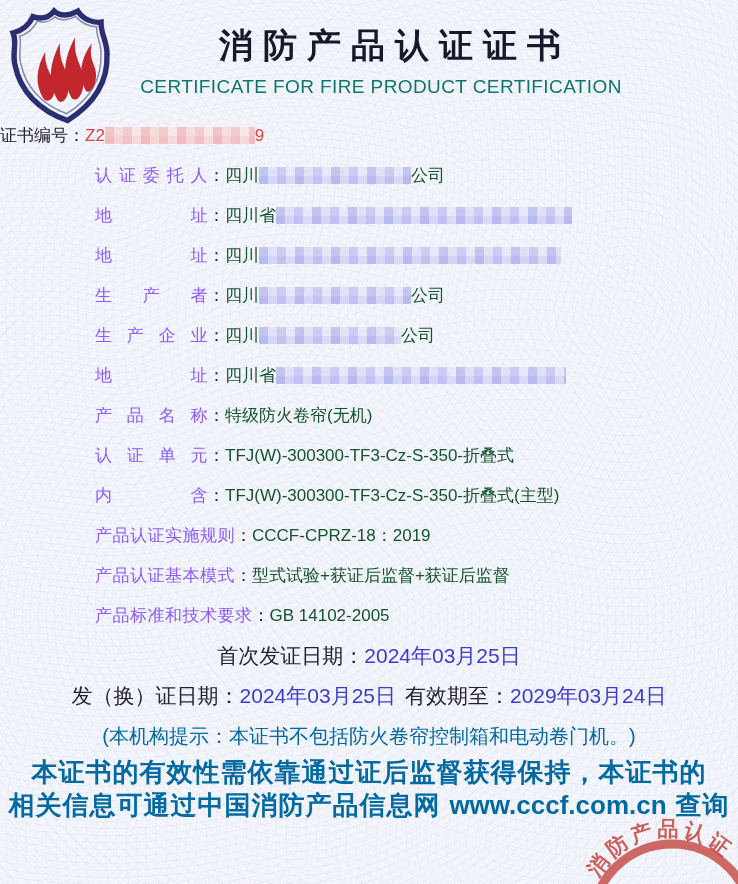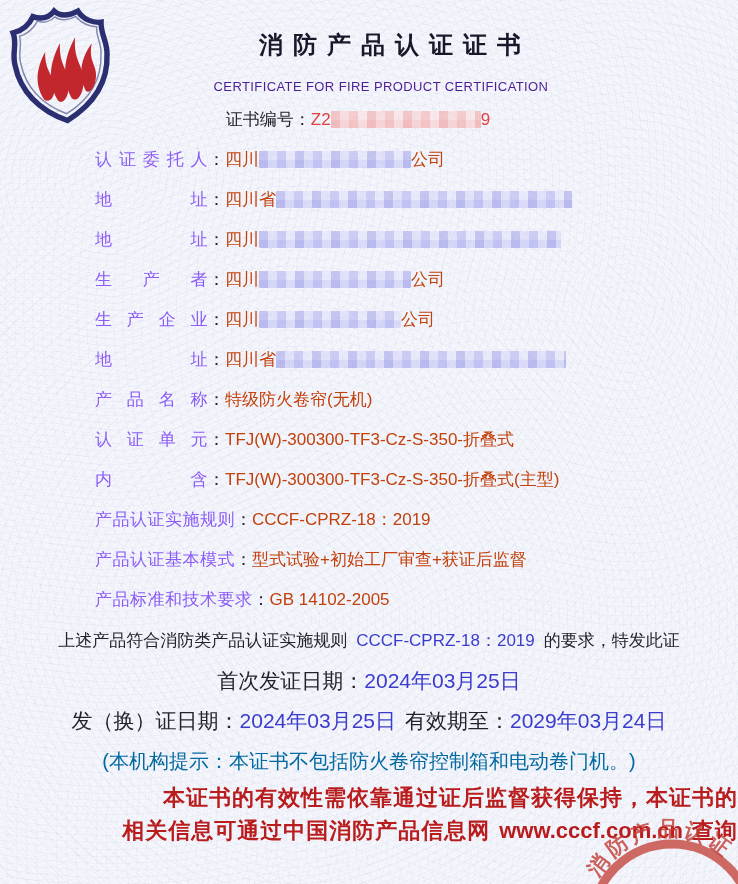--- a/index.html
+++ b/index.html
@@ -20,62 +20,62 @@
       repeating-radial-gradient(circle at 40% 70%, rgba(110,130,200,0.05) 0 1px, transparent 1px 8px),
       repeating-radial-gradient(circle at 70% 95%, rgba(110,130,200,0.045) 0 1px, transparent 1px 10px),
       repeating-radial-gradient(circle at 5% 90%, rgba(110,130,200,0.04) 0 1px, transparent 1px 6px);
   }
   .certificate { position:relative; z-index:1; width:738px; height:884px; }
 
   
   .logo { position:absolute; left:0px; top:4px; width:128px; height:128px; }
   .header { padding-top:24px; text-align:center; }
   .title {
-    font-size:24px; font-weight:bold; color:#18182b;
+    font-size:34px; font-weight:bold; color:#18182b;
     letter-spacing:10px; padding-left:52px; line-height:42px;
   }
   .subtitle {
-    margin-top:9px; font-size:13px; color:#4c1d95; letter-spacing:0.4px; line-height:24px;margin-left:24px;
+    margin-top:9px; font-size:19px; color:#0f766e; letter-spacing:0.4px; line-height:24px;margin-left:24px;
   }
   .certno-row {
-    margin-top:8px; text-align:center; padding-right:22px;
+    margin-top:24px; text-align:left; padding-right:22px;
     font-size:17px; line-height:26px; white-space:nowrap;
   }
   .certno-row .red { color:#e04343; }
 
   
   .fields { margin-top:7px; }
   .row { height:40px; line-height:40px; padding-left:95px; font-size:17px; white-space:nowrap; }
   .flabel {
     display:inline-block; min-width:113px; vertical-align:top;
     text-align:justify; text-align-last:justify; letter-spacing:0.5px;
     color:#8b5cf6;
   }
   .colon { display:inline-block; vertical-align:top; }
-  .fvalue { color:#c2410c; }
+  .fvalue { color:#14532d; }
 
   
   .mosaic {
     display:inline-block; height:17px; vertical-align:-3px; border-radius:1px;
     background:
       repeating-linear-gradient(90deg, rgba(130,130,226,0.38) 0 9px, rgba(196,196,246,0.28) 9px 18px, rgba(158,158,238,0.42) 18px 27px, rgba(214,214,250,0.22) 27px 36px),
       repeating-linear-gradient(0deg, rgba(172,172,240,0.32) 0 8px, rgba(224,224,250,0.30) 8px 17px);
   }
   .mosaic.red {
     background:
       repeating-linear-gradient(90deg, rgba(238,148,148,0.45) 0 9px, rgba(248,198,198,0.38) 9px 18px, rgba(243,168,168,0.48) 18px 27px, rgba(252,216,216,0.30) 27px 36px),
       repeating-linear-gradient(0deg, rgba(246,182,182,0.38) 0 8px, rgba(252,222,222,0.32) 8px 17px);
   }
 
   
   .statement { margin-top:1px; height:40px; line-height:40px; text-align:center; font-size:17px; white-space:nowrap; }
   .statement .blue, .dateline .blue { color:#3c3ccc; }
   .dateline { height:40px; line-height:40px; text-align:center; font-size:21px; white-space:nowrap; }
   .noteline { height:40px; line-height:40px; text-align:center; font-size:20px; color:#0369a1; }
-  .footline { text-align:right; font-size:22px; font-weight:600; color:#b91c1c; line-height:33px; letter-spacing:1px; }
+  .footline { text-align:center; font-size:26px; font-weight:600; color:#0369a1; line-height:33px; letter-spacing:1px; }
   .footline .url { letter-spacing:0; font-weight:700; }
 
   .seal { position:absolute; right:0; bottom:0; width:152px; height:72px; overflow:hidden; }
   .sp { display:inline-block; width:9px; }
 </style>
 </head>
 <body>
 
 <div class="guilloche"></div>
 
@@ -137,32 +137,29 @@
 
     <div class="row">
       <span class="flabel">内含</span><span class="colon">：</span><span class="fvalue">TFJ(W)-300300-TF3-Cz-S-350-折叠式(主型)</span>
     </div>
 
     <div class="row">
       <span class="flabel">产品认证实施规则</span><span class="colon">：</span><span class="fvalue">CCCF-CPRZ-18：2019</span>
     </div>
 
     <div class="row">
-      <span class="flabel">产品认证基本模式</span><span class="colon">：</span><span class="fvalue">型式试验+初始工厂审查+获证后监督</span>
+      <span class="flabel">产品认证基本模式</span><span class="colon">：</span><span class="fvalue">型式试验+获证后监督+获证后监督</span>
     </div>
 
     <div class="row">
       <span class="flabel">产品标准和技术要求</span><span class="colon">：</span><span class="fvalue">GB 14102-2005</span>
     </div>
 
   </div>
 
-  <div class="statement">
-    <span>上述产品符合消防类产品认证实施规则</span><span class="sp"></span><span class="blue">CCCF-CPRZ-18：2019</span><span class="sp"></span><span>的要求，特发此证</span>
-  </div>
 
   <div class="dateline">
     <span>首次发证日期：</span><span class="blue">2024年03月25日</span>
   </div>
 
   <div class="dateline">
     <span>发（换）证日期：</span><span class="blue">2024年03月25日</span><span class="sp"></span><span>有效期至：</span><span class="blue">2029年03月24日</span>
   </div>
 
   <div class="noteline">(本机构提示：本证书不包括防火卷帘控制箱和电动卷门机。)</div>

